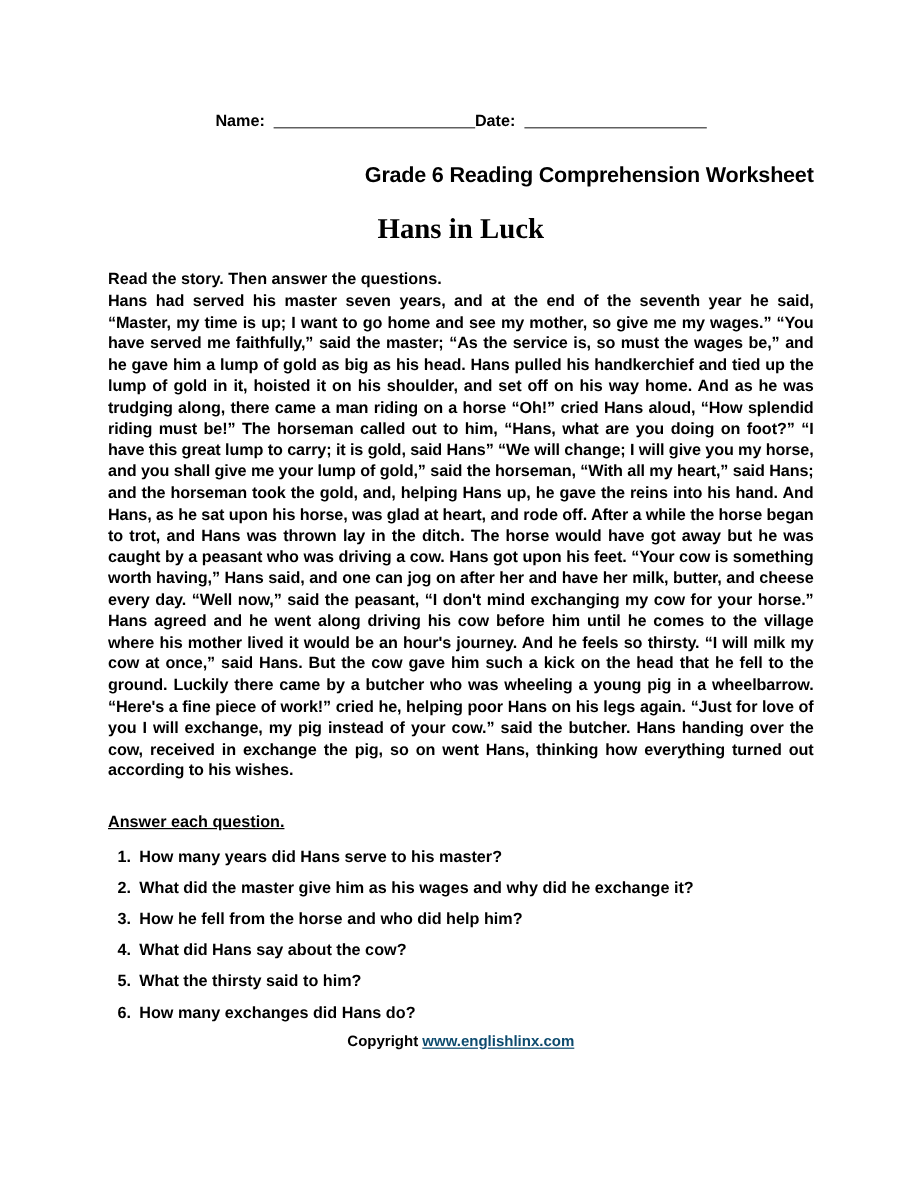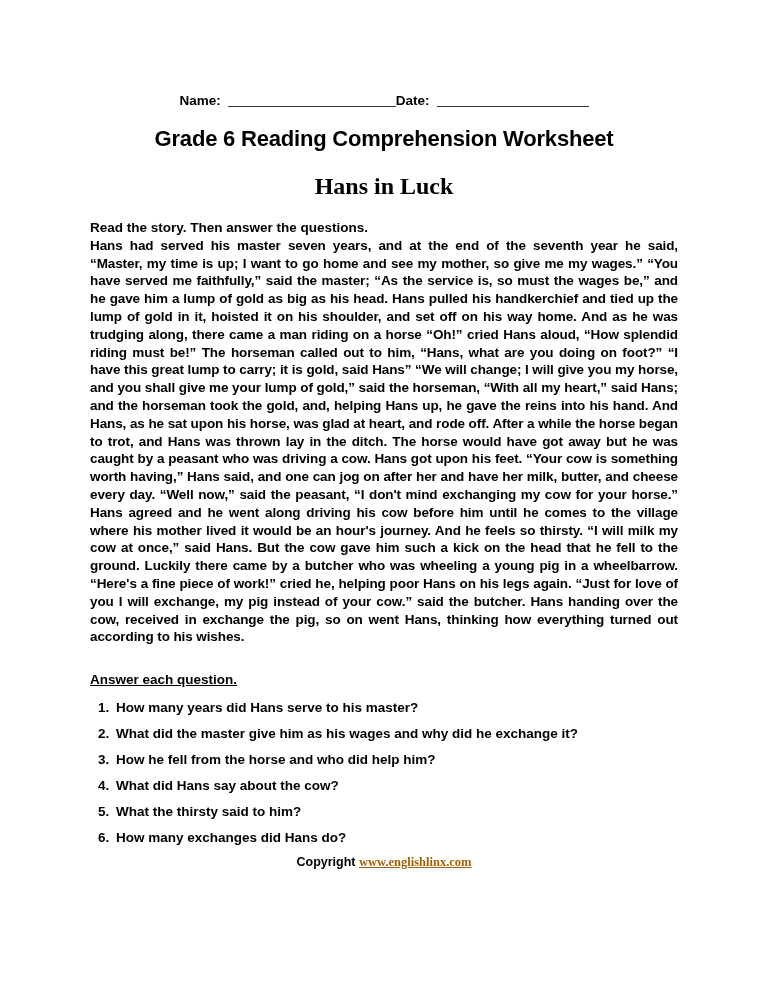--- a/index.html
+++ b/index.html
@@ -26,24 +26,24 @@
   .blank-line {
     display: inline-block;
     border-bottom: 1.6px solid #3a3a3a;
     height: 2px;
     margin-left: 7px;
     margin-bottom: 1px;
   }
   .name-blank { width: 168px; }
   .date-blank { width: 152px; }
   .page-title {
-    text-align: center;
-    font-size: 22px;
+    text-align: right;
+    font-size: 18px;
     font-weight: bold;
-    margin-top: 18px;
+    margin-top: 28px;
     letter-spacing: -0.2px;
   }
   .page-subtitle {
     text-align: center;
     font-family: "Liberation Serif", serif;
     font-size: 24px;
     font-weight: bold;
     margin-top: 21px;
   }
   .instructions {
@@ -78,24 +78,23 @@
     line-height: 17.4px;
     padding-left: 3px;
   }
   .footer {
     text-align: center;
     font-size: 12.5px;
     font-weight: bold;
     margin-top: 4px;
   }
   .footer a {
-    color: #a16207;
+    color: #0c4a6e;
     text-decoration: underline;
     cursor: pointer;
-    font-family: Liberation Serif, serif;
   }
 </style>
 </head>
 <body>
 
 <div class="page">
 
   <div class="header-row">
     <div class="field-group">
       <span>Name:</span>

